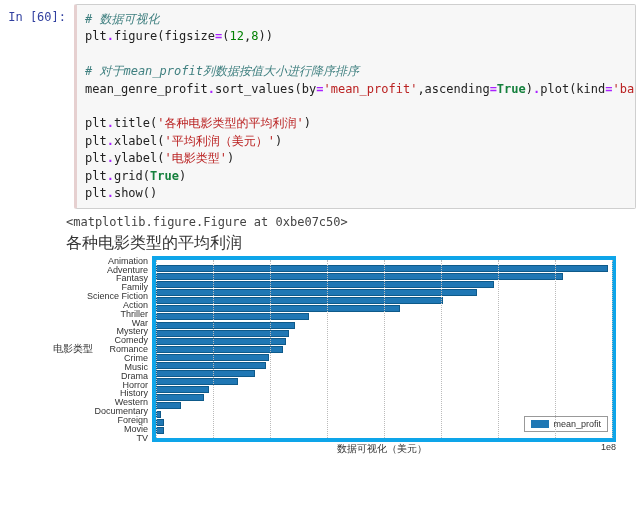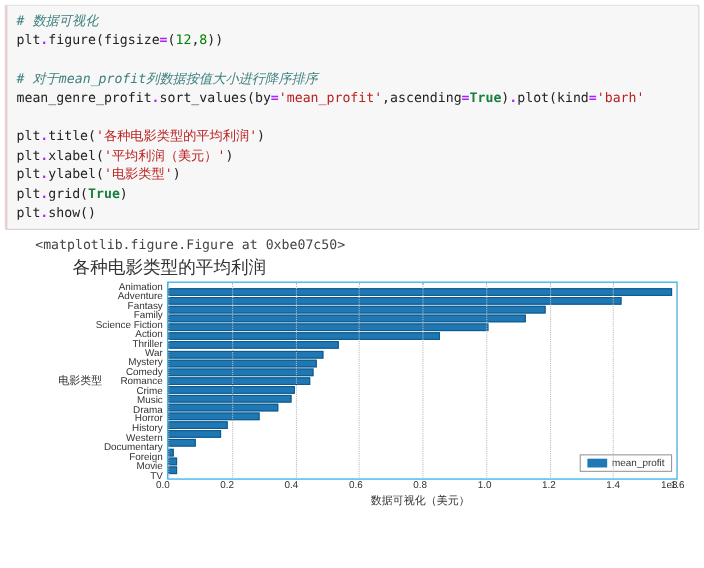--- a/index.html
+++ b/index.html
@@ -38,21 +38,21 @@
     color: #222;
   }
   .tok-comment { color: #408080; font-style: italic; text-align: center; }
   .tok-id     { color: #222; }
   .tok-func   { color: #222; }
   .tok-op     { color: #AA22FF; font-weight: bold; }
   .tok-num    { color: #008000; }
   .tok-kw     { color: #15803d; font-weight: bold; }
   .tok-str    { color: #BA2121; }
   .output-area {
-    margin-left: 28px;
+    margin-left: 62px;
     margin-top: 6px;
     font-family: Menlo, Consolas, monospace;
     font-size: 12px;
     color: #444;
   }
   .chart-wrap {
     margin-left: 62px;
     margin-top: 4px;
     width: 550px;
   }
@@ -79,21 +79,21 @@
     text-align: right;
     padding-right: 4px;
     line-height: 1;
     align-items: flex-end;
   }
   .ytick-col span { height: 8px; }
   .plot {
     position: relative;
     flex: 1;
     height: 178px;
-    border: 1px solid #0ea5e9;
+    border: 4px solid #0ea5e9;
     background: #fff;
   }
   .grid-v {
     position: absolute; top:0; bottom:0; width:0;
     border-left: 1px dotted #bbb;
   }
   .bars {
     position: absolute; top:0; bottom:0; left:0; right:0;
     display: flex; flex-direction: column;
     padding: 4px 0;
@@ -123,20 +123,21 @@
     position: relative;
     height: 12px;
     font-size: 9px;
   }
   .xtick { position:absolute; transform:translateX(-50%); }
 </style>
 </head>
 <body>
 
 <div class="cell">
+  <div class="prompt">In [60]:</div>
   <div class="code-area"><span class="tok-comment"># 数据可视化</span>
 <span class="tok-id">plt</span><span class="tok-op">.</span><span class="tok-func">figure(figsize</span><span class="tok-op">=</span><span class="tok-id">(</span><span class="tok-num">12</span><span class="tok-id">,</span><span class="tok-num">8</span><span class="tok-id">))</span>
 
 <span class="tok-comment"># 对于mean_profit列数据按值大小进行降序排序</span>
 <span class="tok-id">mean_genre_profit</span><span class="tok-op">.</span><span class="tok-func">sort_values(by</span><span class="tok-op">=</span><span class="tok-str">'mean_profit'</span><span class="tok-id">,ascending</span><span class="tok-op">=</span><span class="tok-kw">True</span><span class="tok-id">)</span><span class="tok-op">.</span><span class="tok-func">plot(kind</span><span class="tok-op">=</span><span class="tok-str">'barh'</span>
 
 <span class="tok-id">plt</span><span class="tok-op">.</span><span class="tok-func">title(</span><span class="tok-str">'各种电影类型的平均利润'</span><span class="tok-id">)</span>
 <span class="tok-id">plt</span><span class="tok-op">.</span><span class="tok-func">xlabel(</span><span class="tok-str">'平均利润（美元）'</span><span class="tok-id">)</span>
 <span class="tok-id">plt</span><span class="tok-op">.</span><span class="tok-func">ylabel(</span><span class="tok-str">'电影类型'</span><span class="tok-id">)</span>
 <span class="tok-id">plt</span><span class="tok-op">.</span><span class="tok-func">grid(</span><span class="tok-kw">True</span><span class="tok-id">)</span>
@@ -249,30 +250,19 @@
         <div class="grid-v" style="left: 50%;"></div>
         <div class="grid-v" style="left: 62.5%;"></div>
         <div class="grid-v" style="left: 75%;"></div>
         <div class="grid-v" style="left: 87.5%;"></div>
         <div class="grid-v" style="left: 100%;"></div>
       </div>
   </div>
   <div class="xaxis-row">
     <div style="flex:0 0 82px"></div>
     <div style="flex:1;position:relative">
-      <div class="xtick-row" id="xticks">
-          <span class="xtick" style="left: 0%;">0.0</span>
-          <span class="xtick" style="left: 12.5%;">0.2</span>
-          <span class="xtick" style="left: 25%;">0.4</span>
-          <span class="xtick" style="left: 37.5%;">0.6</span>
-          <span class="xtick" style="left: 50%;">0.8</span>
-          <span class="xtick" style="left: 62.5%;">1.0</span>
-          <span class="xtick" style="left: 75%;">1.2</span>
-          <span class="xtick" style="left: 87.5%;">1.4</span>
-          <span class="xtick" style="left: 100%;">1.6</span>
-        </div>
       <div class="xlabel">
         <span>数据可视化（美元）</span>
         <span style="position:absolute;right:0;top:0;font-size:9px">1e8</span>
       </div>
     </div>
   </div>
 </div>
 
 </body></html>

